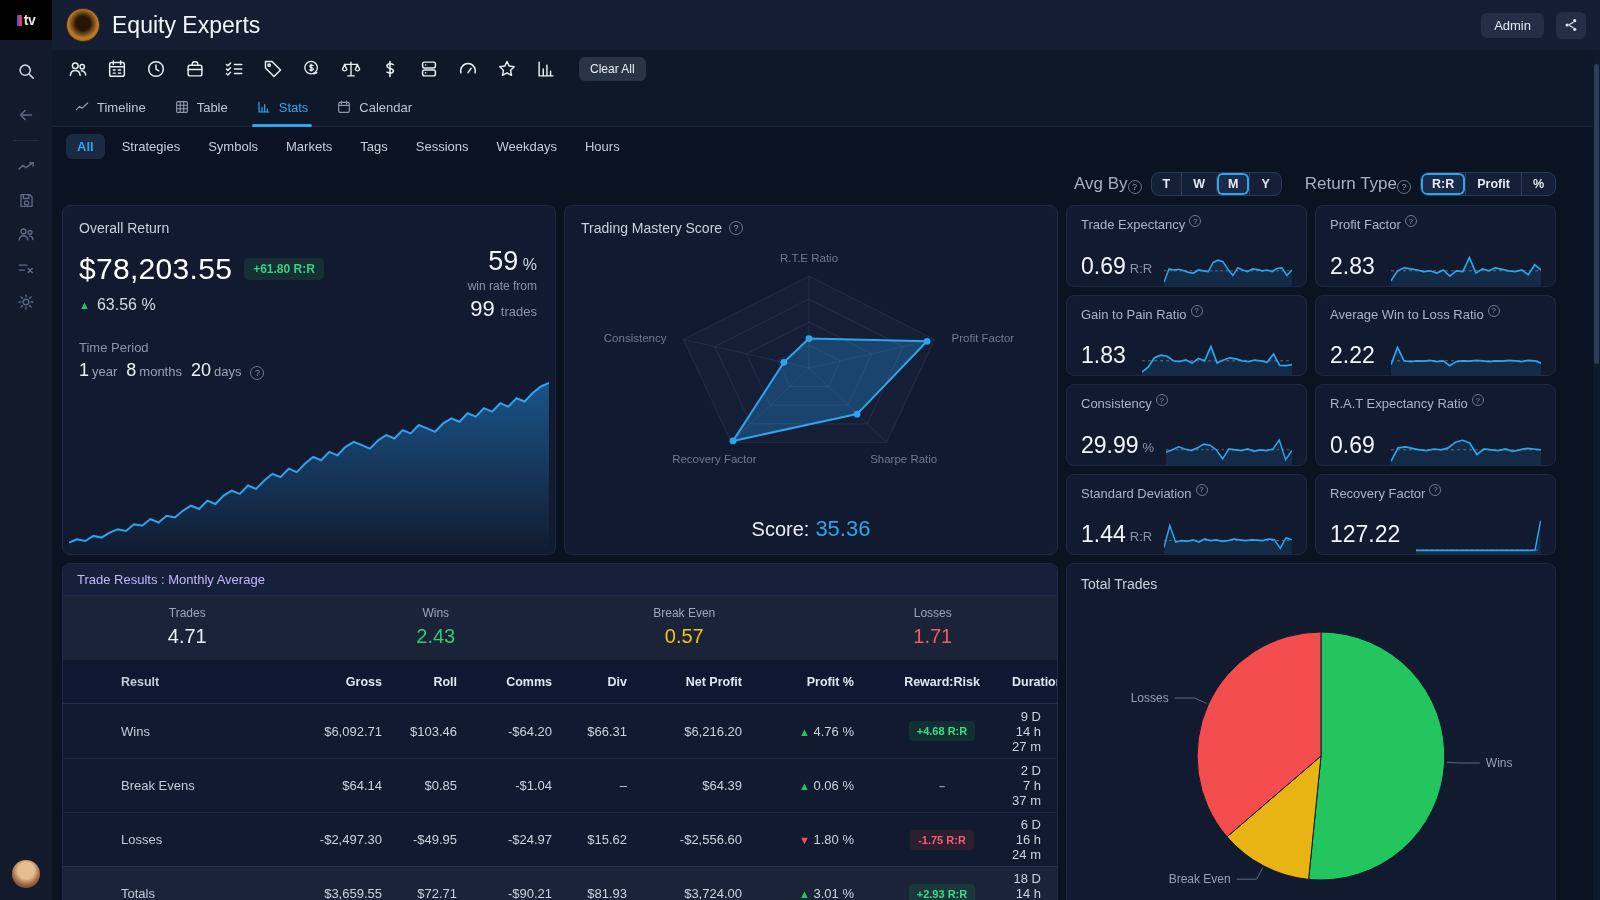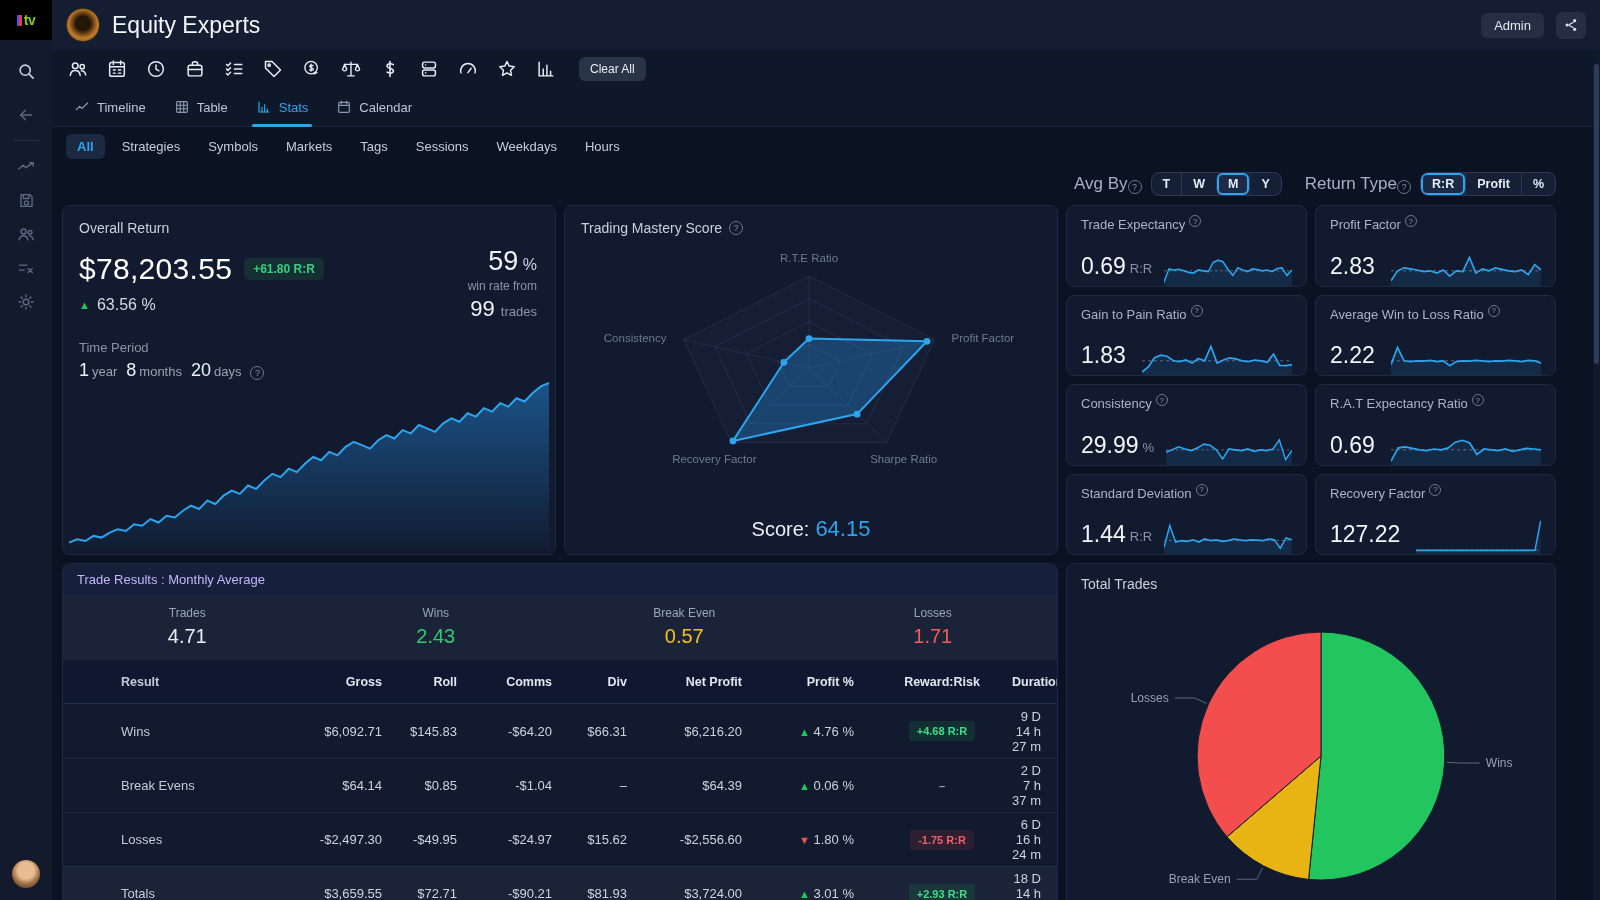--- a/index.html
+++ b/index.html
@@ -9,21 +9,21 @@
     background:#0b1322; color:#dfe5ee;
     font-family:"Liberation Sans", sans-serif; position:relative;
   }
   svg { display:block; }
 
   
   #sidebar { position:fixed; left:0; top:0; bottom:0; width:52px; background:#121a2c; z-index:20;
              display:flex; flex-direction:column; align-items:center; }
   .logo-box { width:52px; height:40px; background:#000; display:flex; align-items:center; justify-content:center; gap:2px; cursor:pointer; }
   .logo-bars { width:5px; height:11px; background:linear-gradient(90deg,#2962ff 0 40%,#f23645 40% 100%); border-radius:1px; }
-  .logo-text { color:#84cc16; font-size:14px; font-weight:bold; letter-spacing:-0.5px; }
+  .logo-text { color:#e5e5e5; font-size:14px; font-weight:bold; letter-spacing:-0.5px; }
   .side-icon { width:36px; height:34px; display:flex; align-items:center; justify-content:center; color:#5d6a84; cursor:pointer; }
   .side-icon.bright { color:#c7d0e0; }
   .side-divider { width:26px; height:1px; background:#242f47; margin:8px 0; }
   .side-avatar { position:absolute; bottom:12px; width:28px; height:28px; border-radius:50%;
     background:radial-gradient(circle at 50% 38%, #e9bd92 0 36%, #9c6a42 62%, #3c2b20 100%); cursor:pointer; }
 
   
   #header { position:fixed; left:52px; right:0; top:0; height:50px; background:#141d31; z-index:15;
             display:flex; align-items:center; padding:0 14px; gap:12px; }
   .org-avatar { width:34px; height:34px; border-radius:50%; border:1px solid #3a3020;
@@ -427,21 +427,21 @@
           <circle cx="276.104345047616" cy="174.146329359147" r="3.4" fill="#2da5ee"></circle>
           <circle cx="151.9640997634457" cy="200.94097221284525" r="3.4" fill="#2da5ee"></circle>
           <circle cx="202.89210796980794" cy="122.31408730350095" r="3.4" fill="#2da5ee"></circle>
           <text x="228" y="22.319999999999993" text-anchor="middle" fill="#6f7a92" font-size="11.5" font-family="Liberation Sans, sans-serif">R.T.E Ratio</text>
           <text x="370.5610385569987" y="102.43325397820503" text-anchor="start" fill="#6f7a92" font-size="11.5" font-family="Liberation Sans, sans-serif">Profit Factor</text>
           <text x="322.6911594347107" y="223.40674602179496" text-anchor="middle" fill="#6f7a92" font-size="11.5" font-family="Liberation Sans, sans-serif">Sharpe Ratio</text>
           <text x="133.3088405652893" y="223.40674602179496" text-anchor="middle" fill="#6f7a92" font-size="11.5" font-family="Liberation Sans, sans-serif">Recovery Factor</text>
           <text x="85.43896144300132" y="102.433253978205" text-anchor="end" fill="#6f7a92" font-size="11.5" font-family="Liberation Sans, sans-serif">Consistency</text>
         </svg>
       <div class="score-line">
-        <span>Score:</span><span class="score-val">64.15</span>
+        <span>Score:</span><span class="score-val">35.36</span>
       </div>
     </div>
   </div>
 
   <div class="stat-grid" id="stat-grid">
       <div class="card stat">
         <div class="stat-top">
           <span class="stat-title">Trade Expectancy</span>
           <span class="help"></span>
         </div>
@@ -590,21 +590,21 @@
         <span class="c-right">Div</span>
         <span class="c-right">Net Profit</span>
         <span class="pct-cell">Profit %</span>
         <span class="c-center">Reward:Risk</span>
         <span class="c-dur">Duration</span>
       </div>
     <div id="tr-body">
         <div class="tgrid trow">
           <span class="c-left">Wins</span>
           <span class="c-right">$6,092.71</span>
-          <span class="c-right">$145.83</span>
+          <span class="c-right">$103.46</span>
           <span class="c-right">-$64.20</span>
           <span class="c-right">$66.31</span>
           <span class="c-right">$6,216.20</span>
           <span class="pct-cell"><span class="tri-up">▲</span> 4.76 %</span>
           <span class="c-center"><span class="rr-badge rr-pos">+4.68  R:R</span></span>
           <span class="c-dur">9 D 14 h 27 m</span>
         </div>
         <div class="tgrid trow">
           <span class="c-left">Break Evens</span>
           <span class="c-right">$64.14</span>

